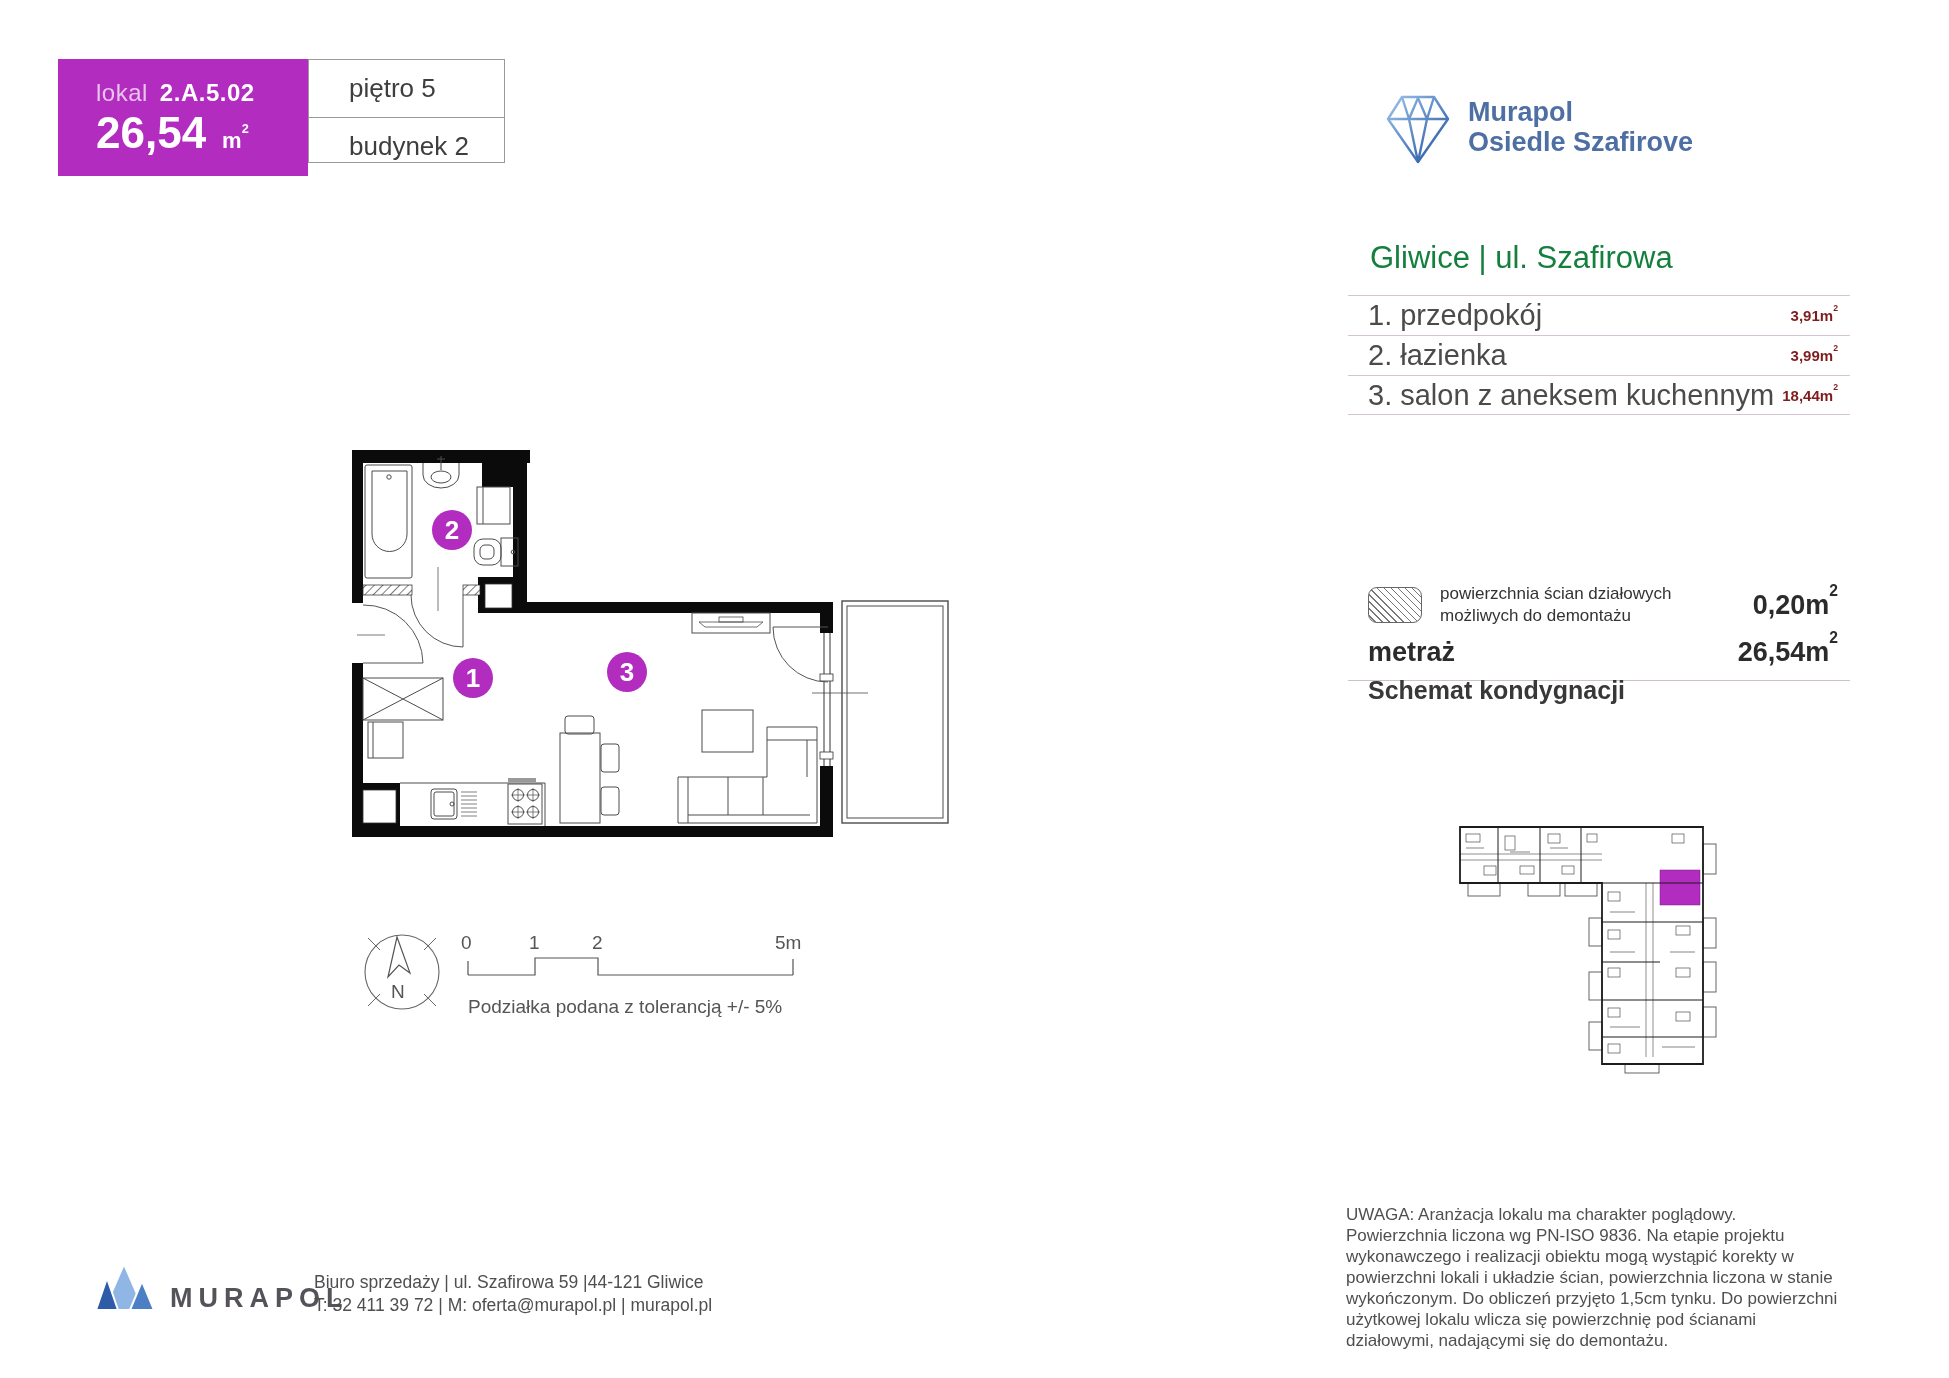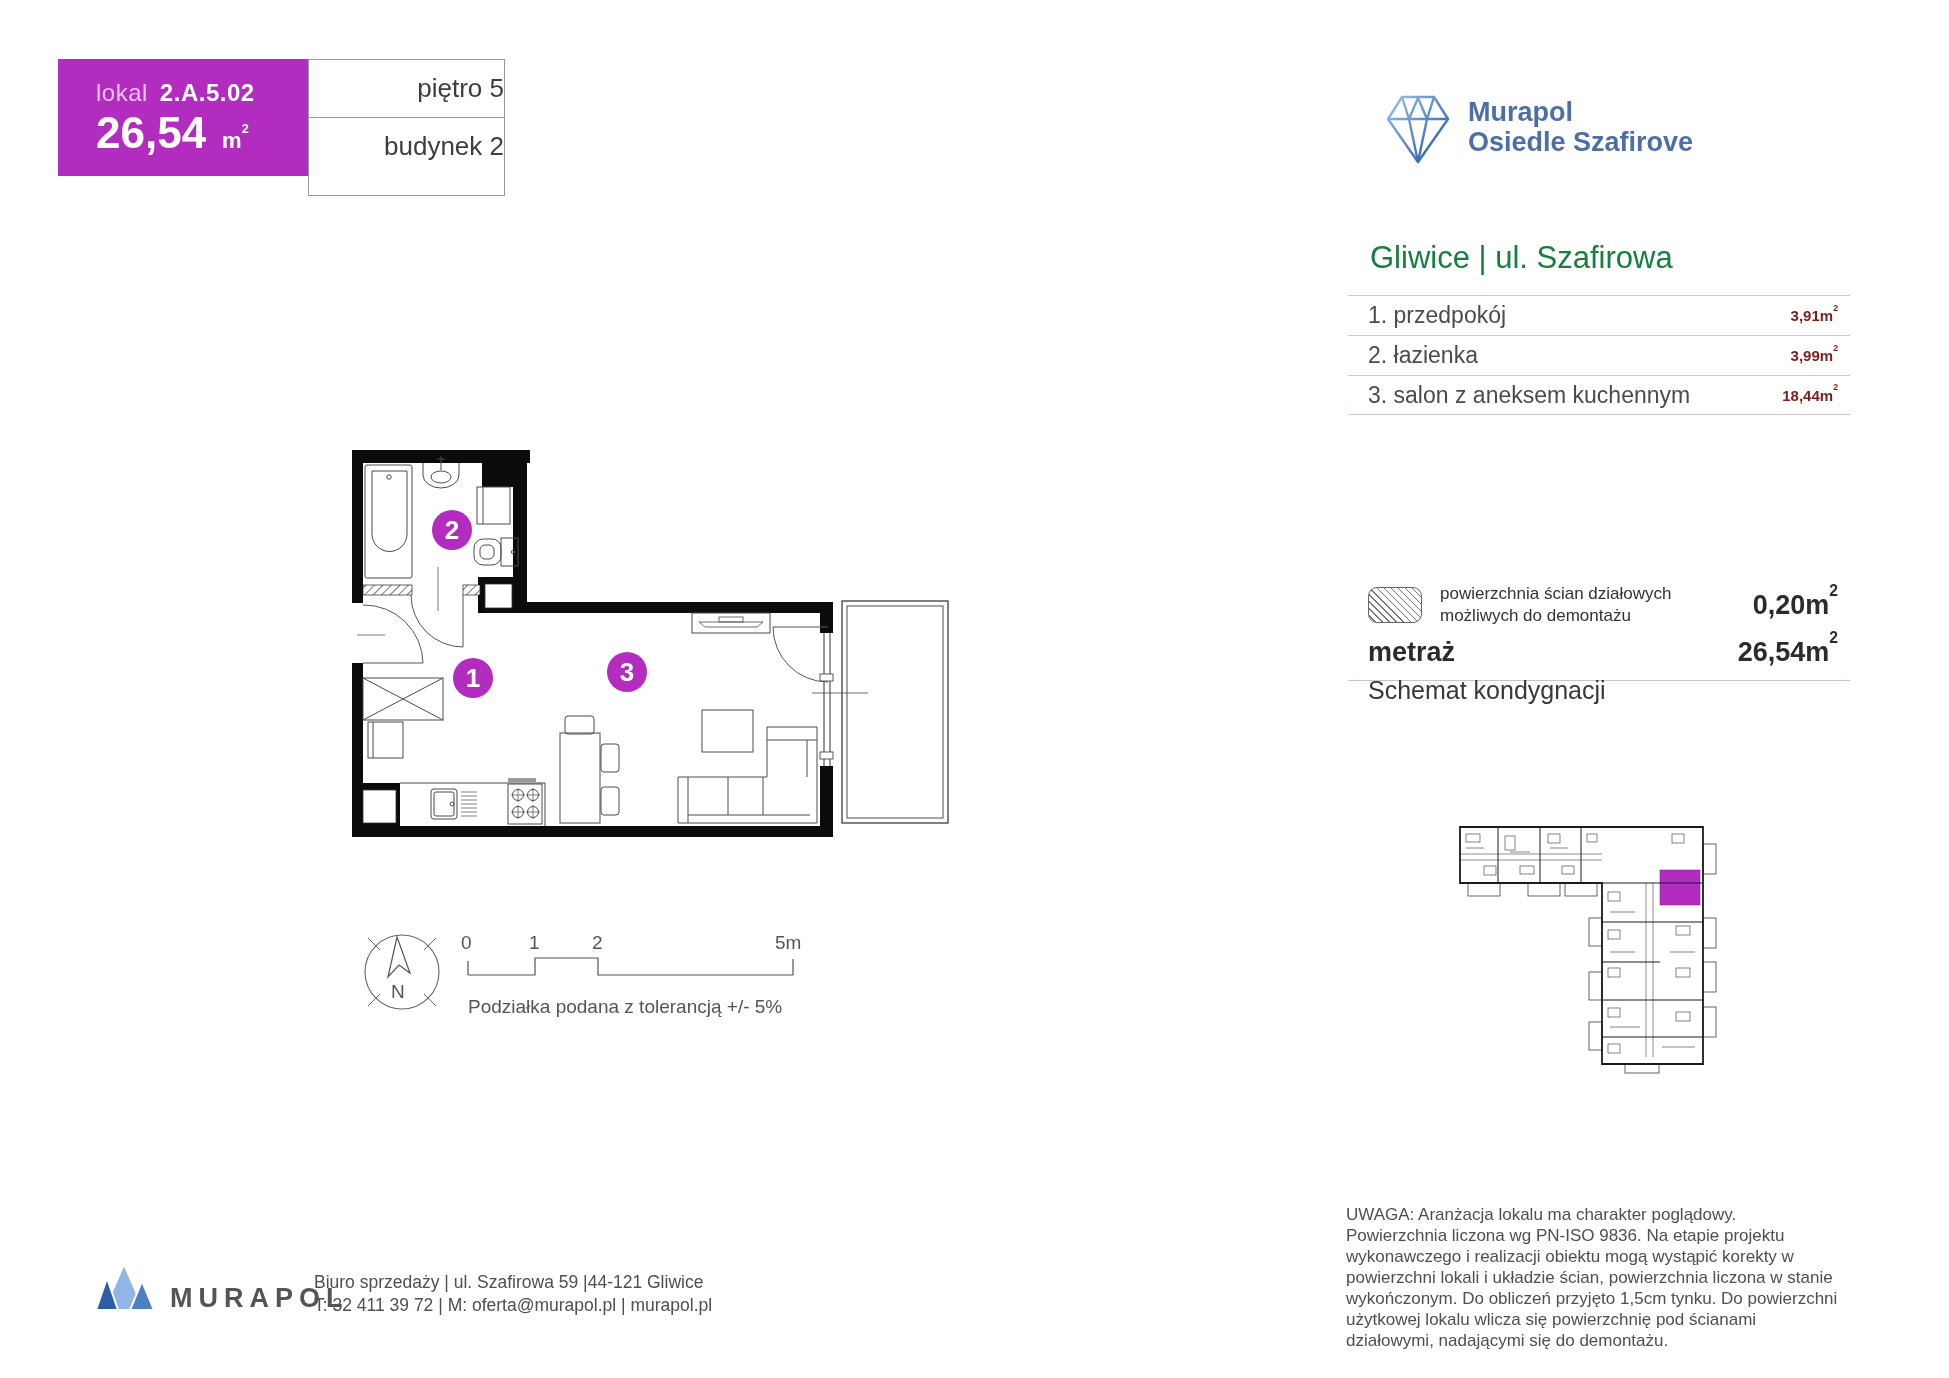--- a/index.html
+++ b/index.html
@@ -7,44 +7,44 @@
         font-family:"Liberation Sans",sans-serif;color:#3d3d3d;}
   
   .lokal-box{position:absolute;left:58px;top:59px;width:250px;height:117px;background:#b12cbf;
              color:#fff;box-sizing:border-box;padding:20px 0 0 38px;}
   .lokal-line1{font-size:24px;letter-spacing:.5px;}
   .lokal-label{color:rgba(255,255,255,.72);margin-right:12px;font-weight:400;}
   .lokal-number{font-weight:700;}
   .lokal-line2{margin-top:4px;font-size:44px;font-weight:700;line-height:1;}
   .mu{font-size:22px;font-weight:700;margin-left:16px;}
   .mu sup,.sup{font-size:.58em;position:relative;top:-.5em;}
-  .hdr-cells{position:absolute;left:308px;top:59px;width:197px;height:137px;box-sizing:border-box;
-             border:1px solid #9a9a9a;background:#fff;text-align:right;}
+  .hdr-cells{position:absolute;left:308px;top:59px;width:197px;height:104px;box-sizing:border-box;
+             border:1px solid #9a9a9a;background:#fff;}
   .hdr-cell{height:57px;line-height:57px;padding-left:40px;font-size:26px;color:#3e3e3e;}
   .hdr-cell.first{border-bottom:1px solid #9a9a9a;}
   
   .brand{position:absolute;left:1383px;top:88px;}
   .brand-text{position:absolute;left:1468px;top:97px;color:#4e6fa4;font-size:27px;font-weight:600;line-height:30px;}
   .location{position:absolute;left:1370px;top:240px;font-size:31px;color:#15803d;}
   .rooms{position:absolute;left:1348px;top:295px;width:502px;}
   .room-row{display:flex;justify-content:space-between;align-items:center;height:40px;
             border-top:1px solid #d4c4d4;box-sizing:border-box;padding:0 12px 0 20px;}
   .room-row:last-child{border-bottom:1px solid #d4c4d4;}
-  .room-label{font-size:23px;color:#4b4b4b;}
+  .room-label{font-size:29px;color:#4b4b4b;}
   .room-value{font-size:15px;font-weight:700;color:#7f1d1d;white-space:nowrap;}
   .summary{position:absolute;left:1348px;top:583px;width:502px;}
   .demo-row{display:flex;align-items:center;}
   .hatch-chip{width:52px;height:34px;margin-left:20px;border:1px solid #666;border-radius:9px;flex:0 0 auto;
       background:repeating-linear-gradient(45deg,#fff 0 4px,#777 4px 5px);}
   .demo-text{font-size:17px;color:#333;line-height:22px;width:272px;margin-left:18px;}
   .demo-value{font-size:27px;font-weight:700;color:#2b2b2b;margin-left:auto;padding-right:12px;white-space:nowrap;}
   .metraz-row{display:flex;justify-content:space-between;align-items:center;margin-top:10px;
               padding:0 12px 12px 20px;border-bottom:1px solid #cfc0cf;}
   .metraz-label,.metraz-value{font-size:27px;font-weight:700;color:#2b2b2b;white-space:nowrap;}
-  .schemat-title{position:absolute;left:1368px;top:676px;font-size:25px;font-weight:400;color:#383838;}
+  .schemat-title{position:absolute;left:1368px;top:676px;font-size:25px;font-weight:700;color:#383838;}
   
   .plan-svg{position:absolute;left:340px;top:430px;}
   .schematic-svg{position:absolute;left:1450px;top:822px;}
   
   .disclaimer{position:absolute;left:1346px;top:1204px;width:496px;font-size:17px;line-height:21px;color:#4f4f4f;}
   .footer-logo{position:absolute;left:94px;top:1260px;}
   .footer-brand{position:absolute;left:170px;top:1283px;font-size:27px;font-weight:700;
                 letter-spacing:6px;color:#56525a;}
   .footer-contact{position:absolute;left:314px;top:1271px;font-size:17.5px;line-height:23px;color:#4f4f4f;}
   .num-circle-text{font:bold 26px "Liberation Sans",sans-serif;fill:#fff;}

